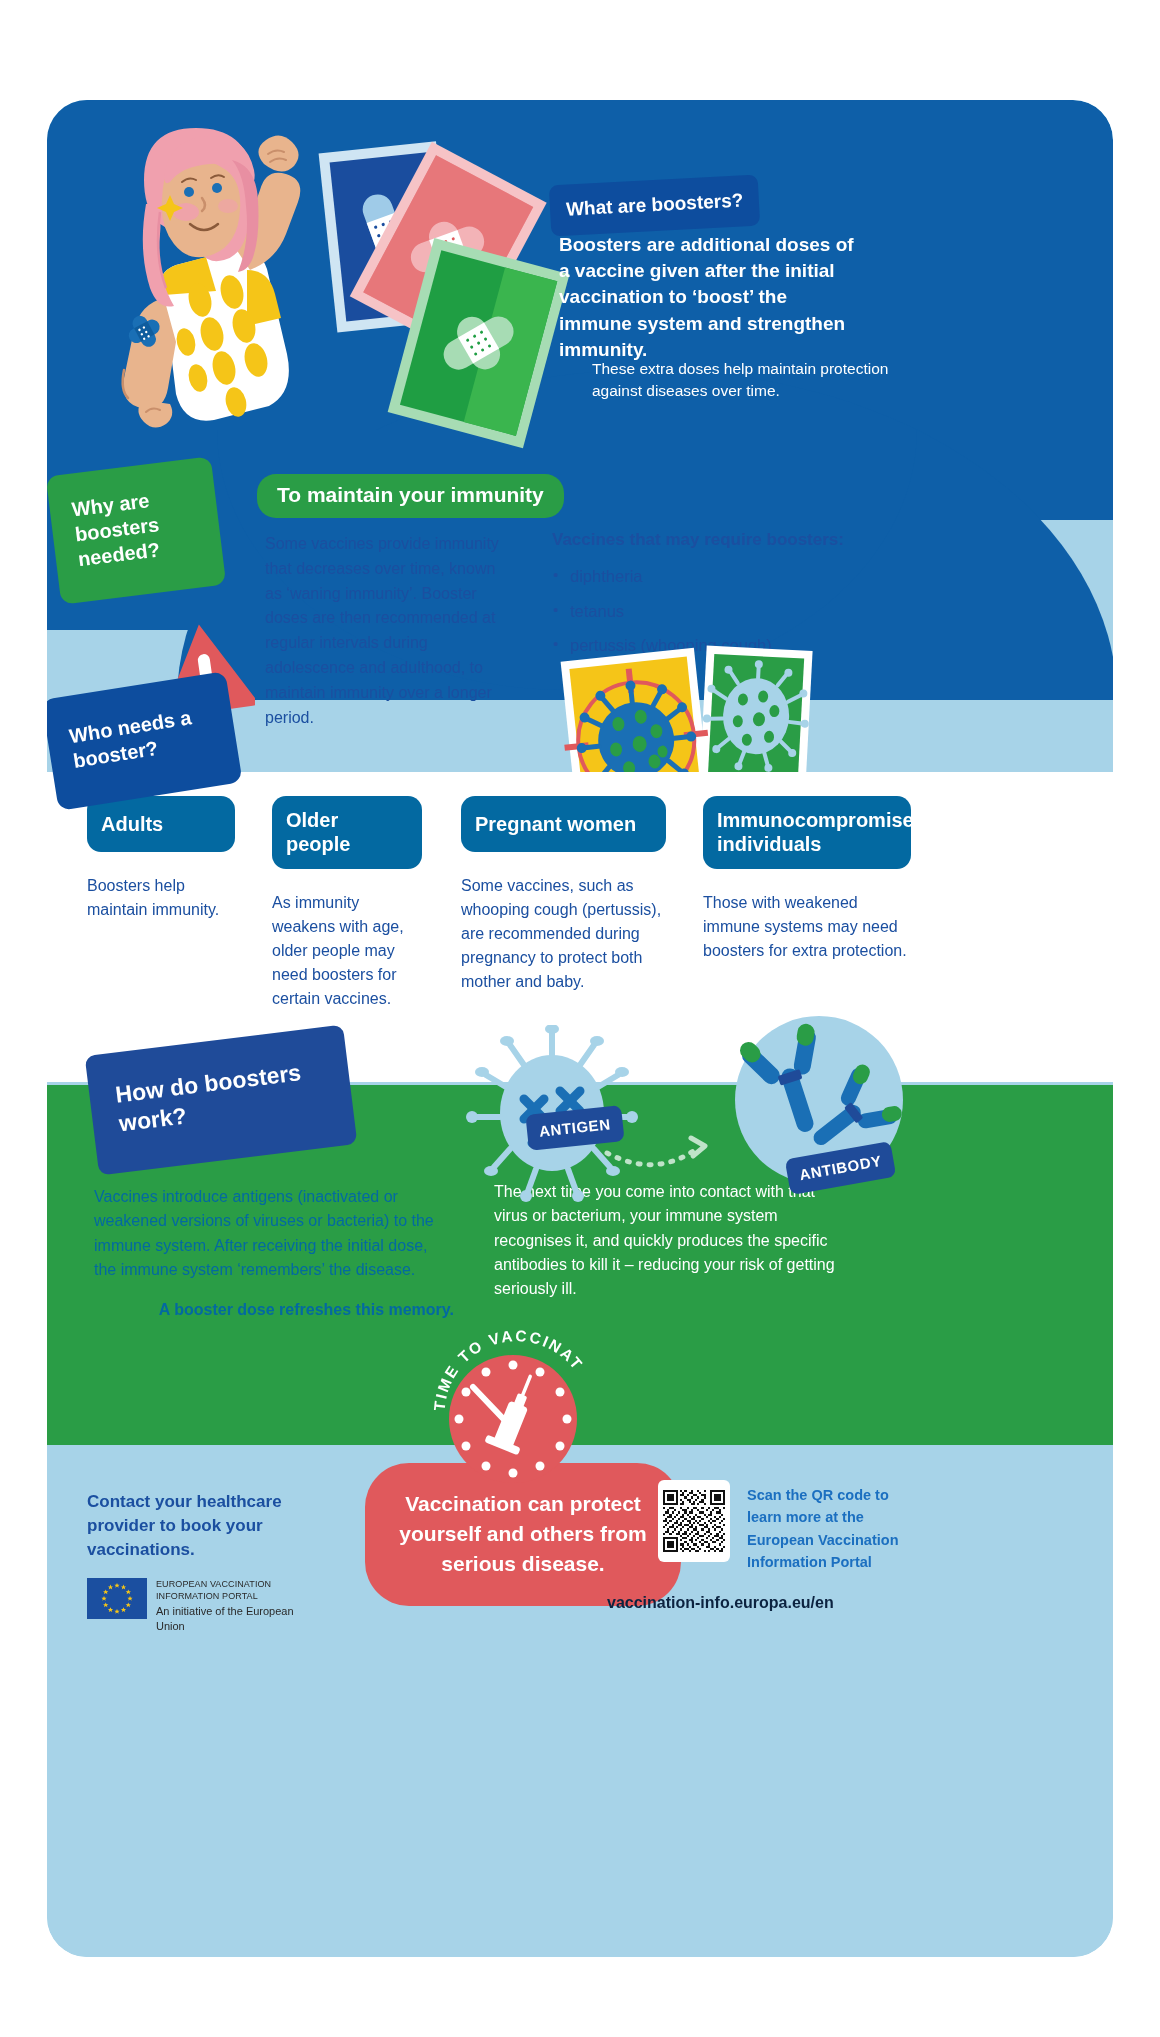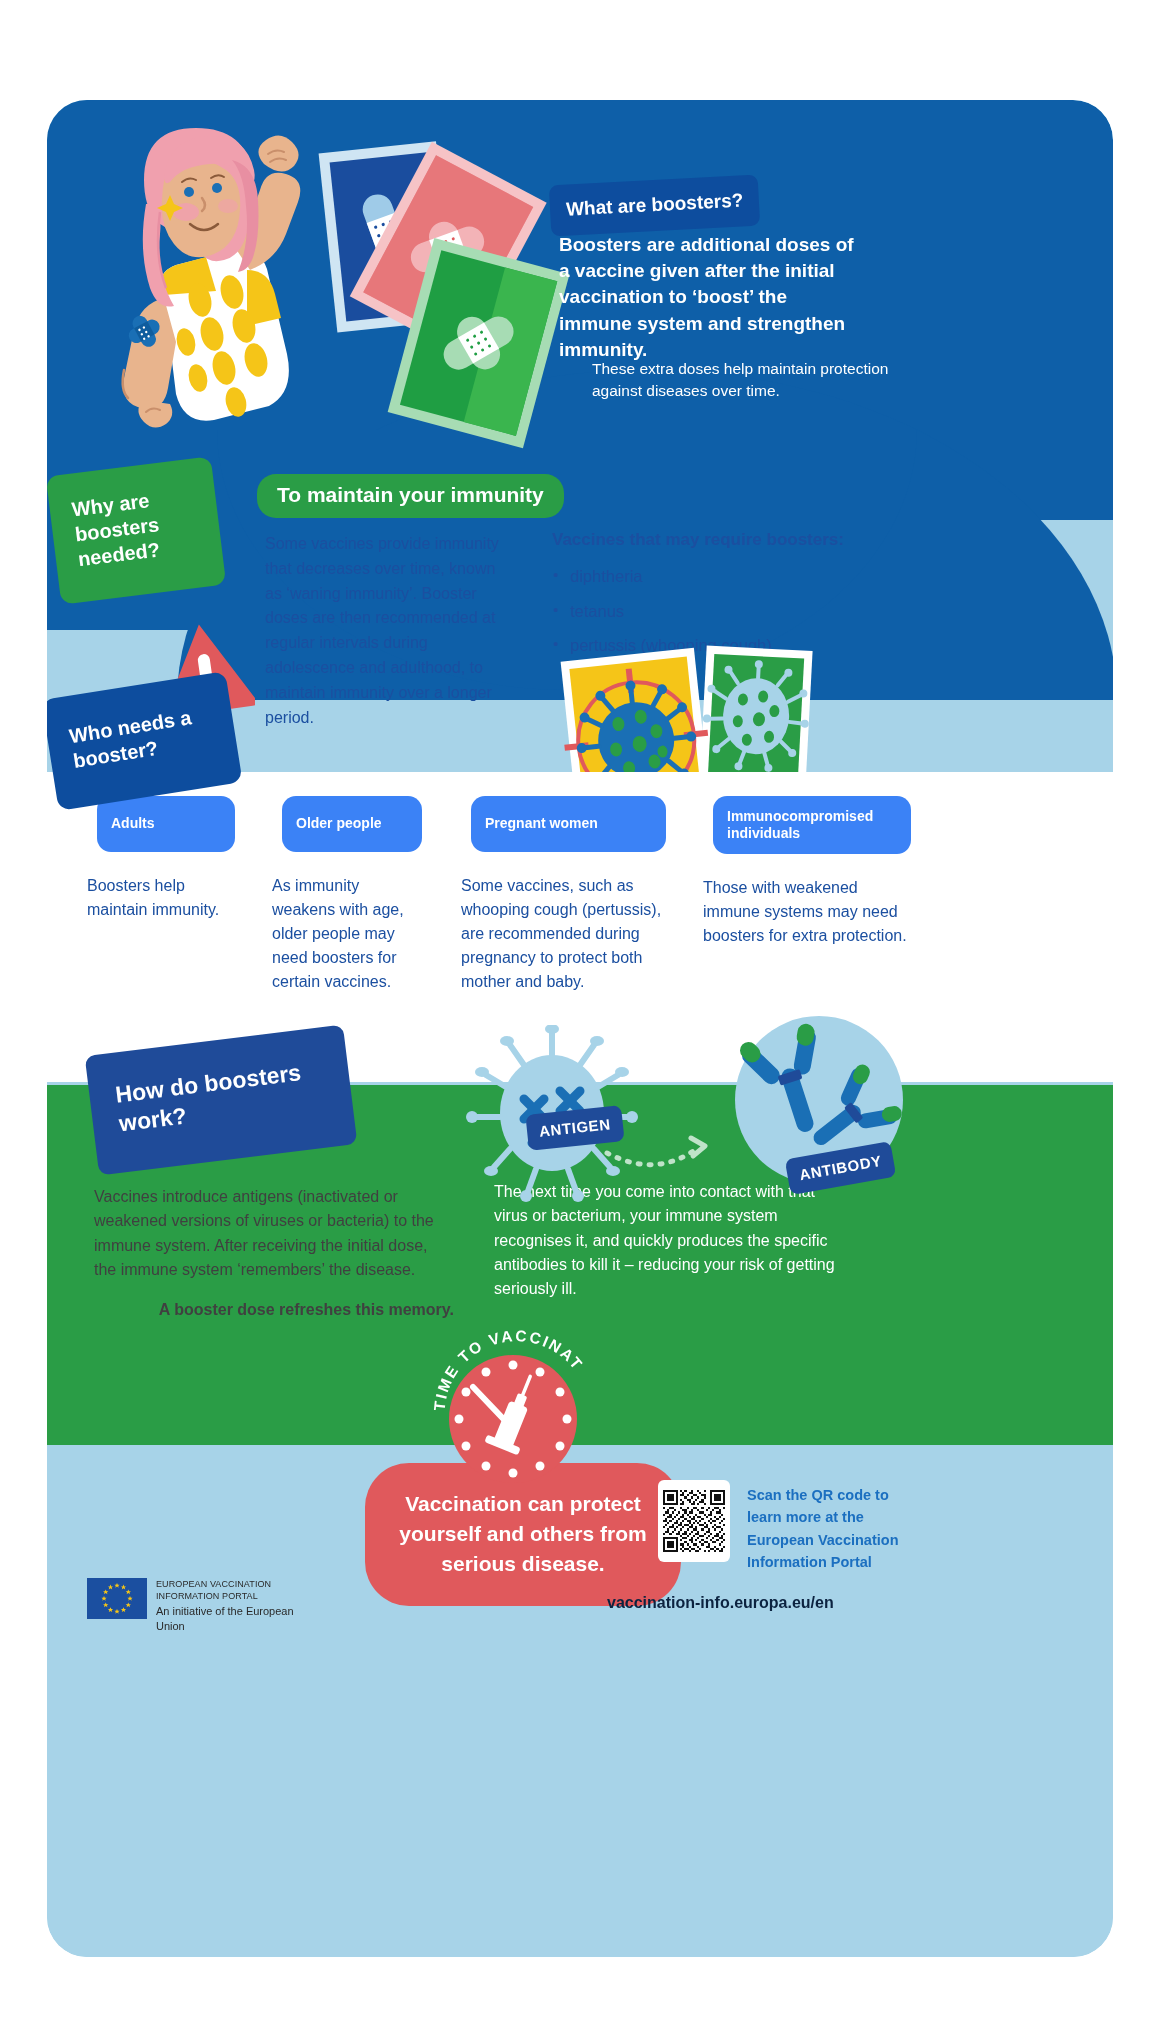--- a/index.html
+++ b/index.html
@@ -219,31 +219,30 @@
     left: 0; top: 672px;
     width: 1066px;
     height: 310px;
     background: #ffffff;
   }
 
   
   .group-row { position: absolute; left: 0; top: 696px; width: 1066px; height: 260px; }
   .group-col { position: absolute; top: 0; }
   .group-pill {
-    background: #3b82f6;
+    background: #0369a1;
     color: #ffffff;
-    font-size: 14px;
+    font-size: 20px;
     font-weight: bold;
     line-height: 1.22;
     border-radius: 14px;
     padding: 12px 14px;
     display: flex;
     align-items: center;
     min-height: 56px;
-    margin-left: 10px;
   }
   .group-text {
     margin-top: 22px;
     color: #1b4fa0;
     font-size: 16px;
     line-height: 1.5;
   }
 
   
   .green-band {
@@ -266,21 +265,21 @@
     padding: 28px 22px 34px 26px;
     border-radius: 10px;
     transform: rotate(-7deg);
     z-index: 15;
   }
   .how-left {
     position: absolute;
     left: 47px;
     top: 1085px;
     width: 360px;
-    color: #404040;
+    color: #0369a1;
     font-size: 16px;
     line-height: 1.52;
   }
   .how-left-bold { font-weight: bold; margin-top: 16px; text-align: right; }
   .how-right {
     position: absolute;
     left: 447px;
     top: 1080px;
     width: 350px;
     color: #ffffff;
@@ -774,20 +773,21 @@
     <g transform="rotate(22 86 104)">
       <line x1="86" y1="92" x2="86" y2="58" stroke="#ffffff" stroke-width="3.5" stroke-linecap="round"></line>
       <rect x="76" y="88" width="20" height="44" rx="4" fill="#ffffff"></rect>
       <rect x="68" y="128" width="36" height="8" rx="3" fill="#ffffff"></rect>
       <rect x="81" y="78" width="10" height="14" rx="2" fill="#ffffff"></rect>
     </g>
   </svg>
 
   <div class="footer"></div>
 
+  <div class="contact-text">Contact your healthcare provider to book your vaccinations.</div>
 
   <div class="eu-logo">
     <div class="eu-flag">
       <svg viewBox="0 0 60 41" width="60" height="41">
         <g fill="#f5c518">
           <g id="s">
               <polygon points="0,-2.6 0.8,-0.8 2.6,-0.8 1.2,0.4 1.7,2.2 0,1.1 -1.7,2.2 -1.2,0.4 -2.6,-0.8 -0.8,-0.8" transform="translate(30,7.5)"></polygon>
             </g>
           <use href="#s" x="6.5" y="1.7"></use>
             <use href="#s" x="11.3" y="6.5"></use>

